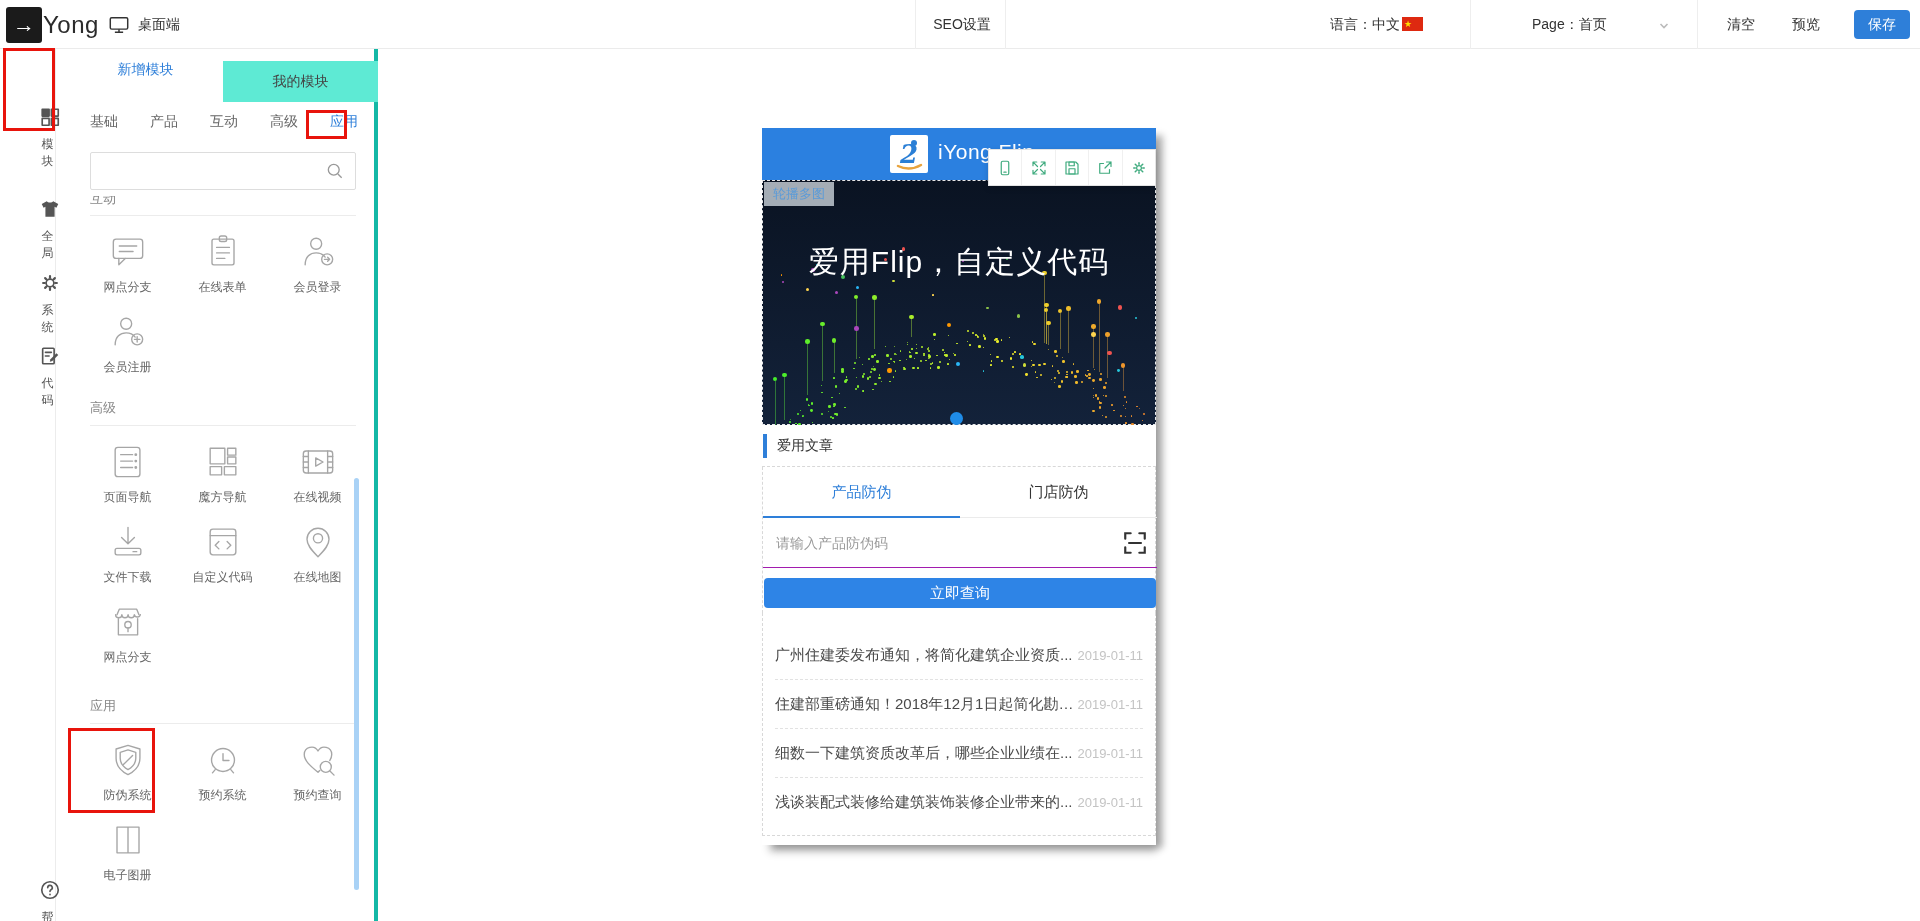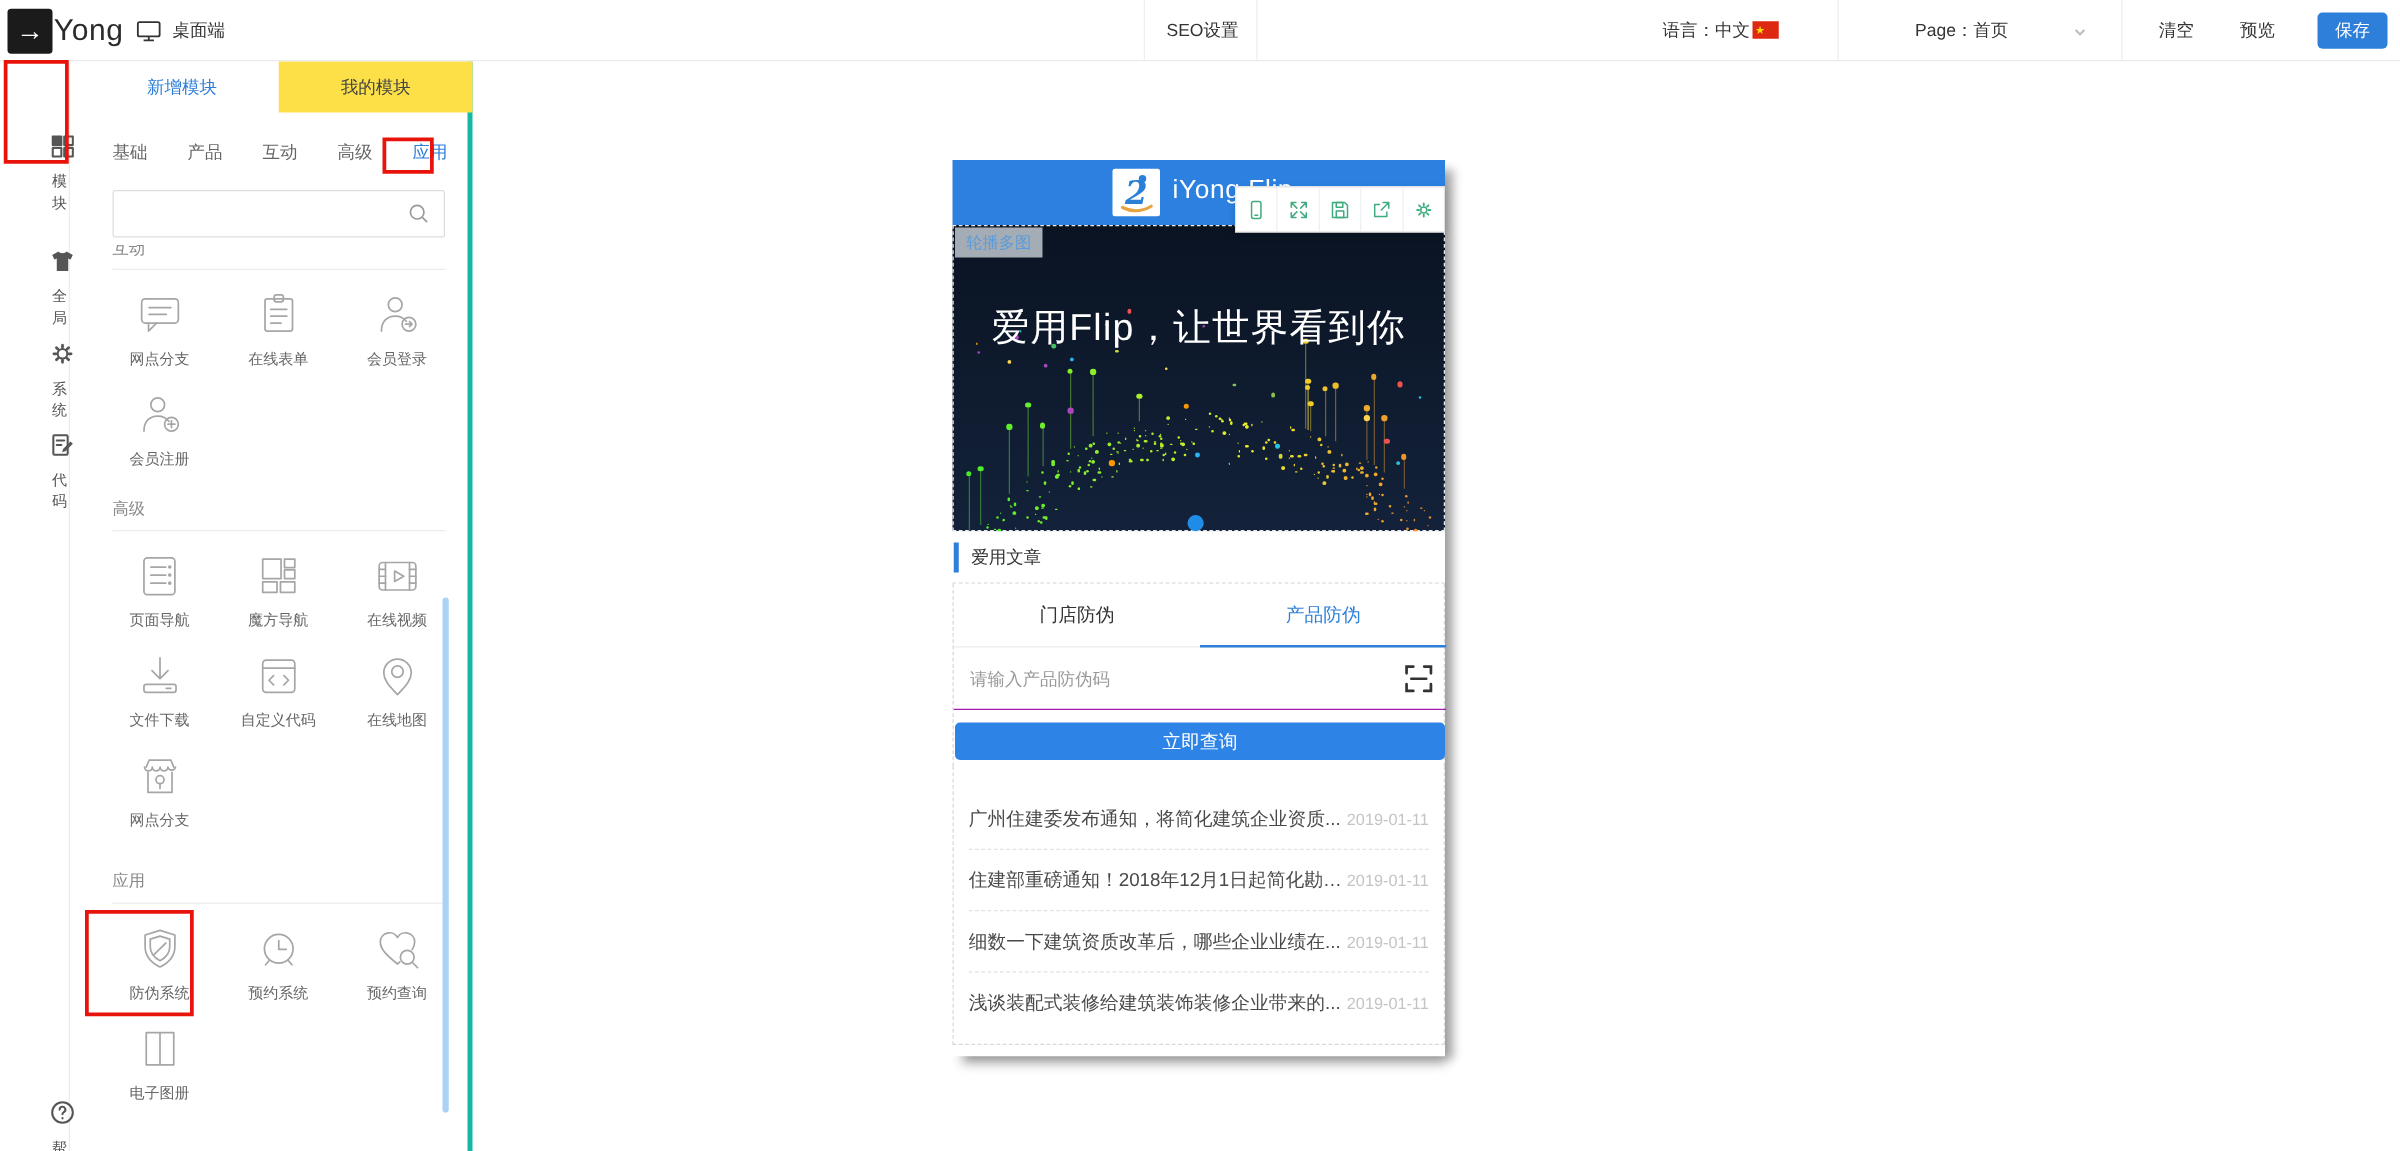--- a/index.html
+++ b/index.html
@@ -25,21 +25,21 @@
   .sidebar{ position:absolute; left:0; top:49px; width:56px; height:872px; background:#fff; border-right:1px solid #ececec; z-index:20; }
   .side-item{ position:absolute; left:0; width:56px; text-align:center; cursor:pointer;padding-left:39px; }
   .side-item .lbl{ font-size:12px; color:#555; margin-top:4px; display:block; }
   .sico{ width:22px; height:22px; stroke:#555; fill:none; stroke-width:1.8; stroke-linecap:round; stroke-linejoin:round; }
 
   
   .panel{ position:absolute; left:68px; top:49px; width:310px; height:872px; background:#fff; border-right:4px solid #14b8a6; z-index:10; }
   .ptabs{ position:absolute; left:0; top:0; width:310px; height:41px; display:flex; }
   .ptab{ width:155px; height:41px; display:flex; align-items:center; justify-content:center; font-size:14px; cursor:pointer; }
   .ptab.active{ background:#fff; color:#2e7fd9; }
-  .ptab.idle{ background:#fde047; color:#444; }
+  .ptab.idle{ background:#5eead4; color:#444;margin-top:12px; }
   .cats{ position:absolute; left:22px; top:64px; display:flex; gap:32px; font-size:14px; color:#666; }
   .cat{ cursor:pointer; }
   .cat.active{ color:#2e7fd9; }
   .searchbox{ position:absolute; left:22px; top:103px; width:266px; height:38px; border:1px solid #ddd; border-radius:2px; background:#fff; }
   .searchbox svg{ position:absolute; right:10px; top:8px; width:20px; height:20px; stroke:#999; fill:none; stroke-width:1.6; }
   .sec{ position:absolute; left:0; width:310px; }
   .sec-label{ font-size:13px; color:#888; padding-left:22px; }
   .sec-label-clip{ height:11px; overflow:hidden; }
   .sec-label-clip .sec-label{ margin-top:-6px; display:block; }
   .sec-div{ border-top:1px solid #ececec; margin:8px 22px 0 22px; }
@@ -674,33 +674,33 @@
           <i style="left:261.08721923828125px;top:183.3330535888672px;width:3.2370758056640625px;height:3.2370758056640625px;background:#cddc39"></i>
           <i style="left:92.497314453125px;top:146.0498046875px;width:4.54754638671875px;height:4.54754638671875px;background:#ab47bc"></i>
           <i style="left:184.82171630859375px;top:142.6757049560547px;width:4.2855377197265625px;height:4.2855377197265625px;background:#ff9800"></i>
           <i style="left:224.43252563476562px;top:126.60614013671875px;width:2.5692901611328125px;height:2.5692901611328125px;background:#8bc34a"></i>
           <i style="left:19.832794189453125px;top:100.63774108886719px;width:1.900115966796875px;height:1.900115966796875px;background:#ab47bc"></i>
           <i style="left:254.58148193359375px;top:134.15748596191406px;width:3.61785888671875px;height:3.61785888671875px;background:#8bc34a"></i>
           <i style="left:344.7772521972656px;top:170.6641387939453px;width:4.7403411865234375px;height:4.7403411865234375px;background:#ef5350"></i>
           <i style="left:73.39669799804688px;top:111.02775573730469px;width:3.0886077880859375px;height:3.0886077880859375px;background:#ab47bc"></i>
           <i style="left:355.831298828125px;top:125.45562744140625px;width:4.55523681640625px;height:4.55523681640625px;background:#ef5350"></i>
         </div>
-      <div class="headline">爱用Flip，让世界看到你</div>
+      <div class="headline">爱用Flip，自定义代码</div>
       <div class="dot-ind"></div>
     </div>
 
     <div class="art-bar">
       <div class="bluebar"></div>
       <div class="t">爱用文章</div>
     </div>
 
     <div class="antifake">
       <div class="af-tabs">
+        <div class="af-tab active">产品防伪</div>
         <div class="af-tab">门店防伪</div>
-        <div class="af-tab active">产品防伪</div>
       </div>
       <div class="af-input">
         <div class="ph">请输入产品防伪码</div>
         <svg class="scan" viewBox="0 0 24 24">
           <path d="M3 8V3h5M16 3h5v5M21 16v5h-5M8 21H3v-5M6.5 12h11"></path>
         </svg>
       </div>
       <button class="af-btn">立即查询</button>
     </div>
 

